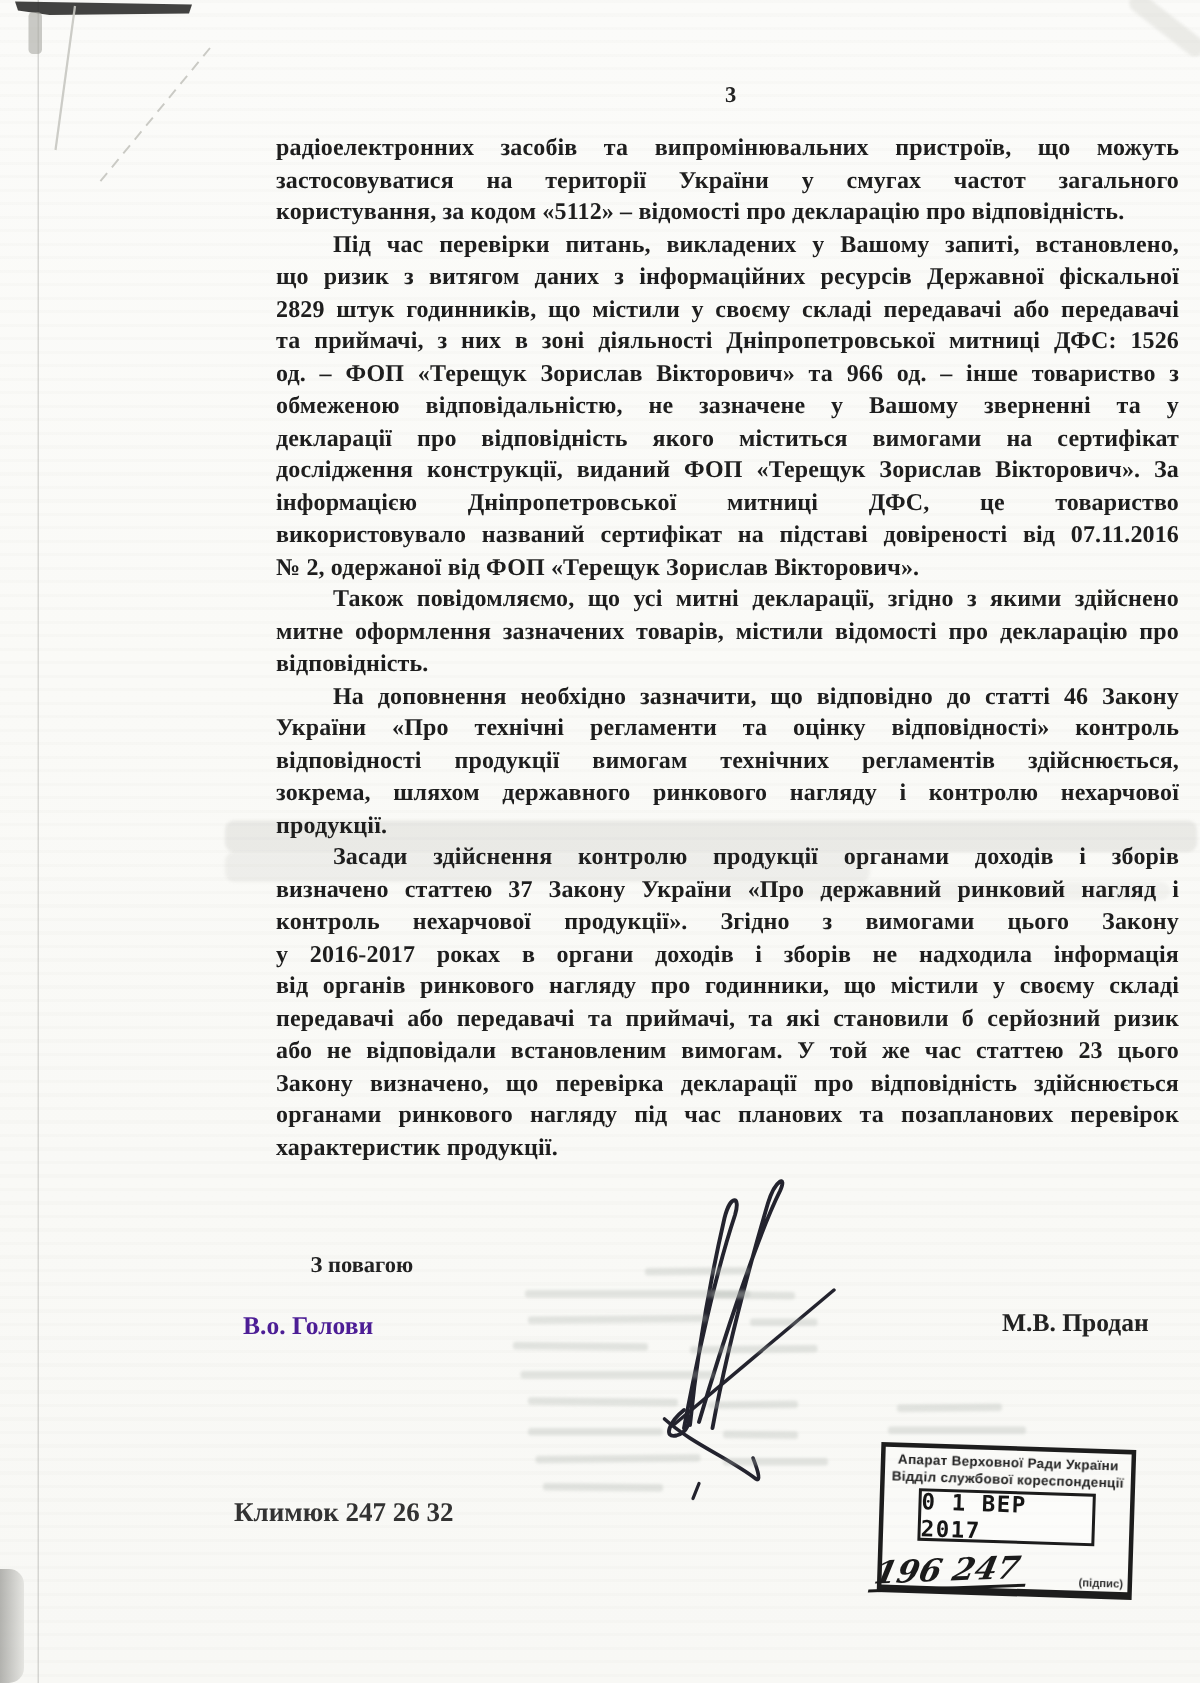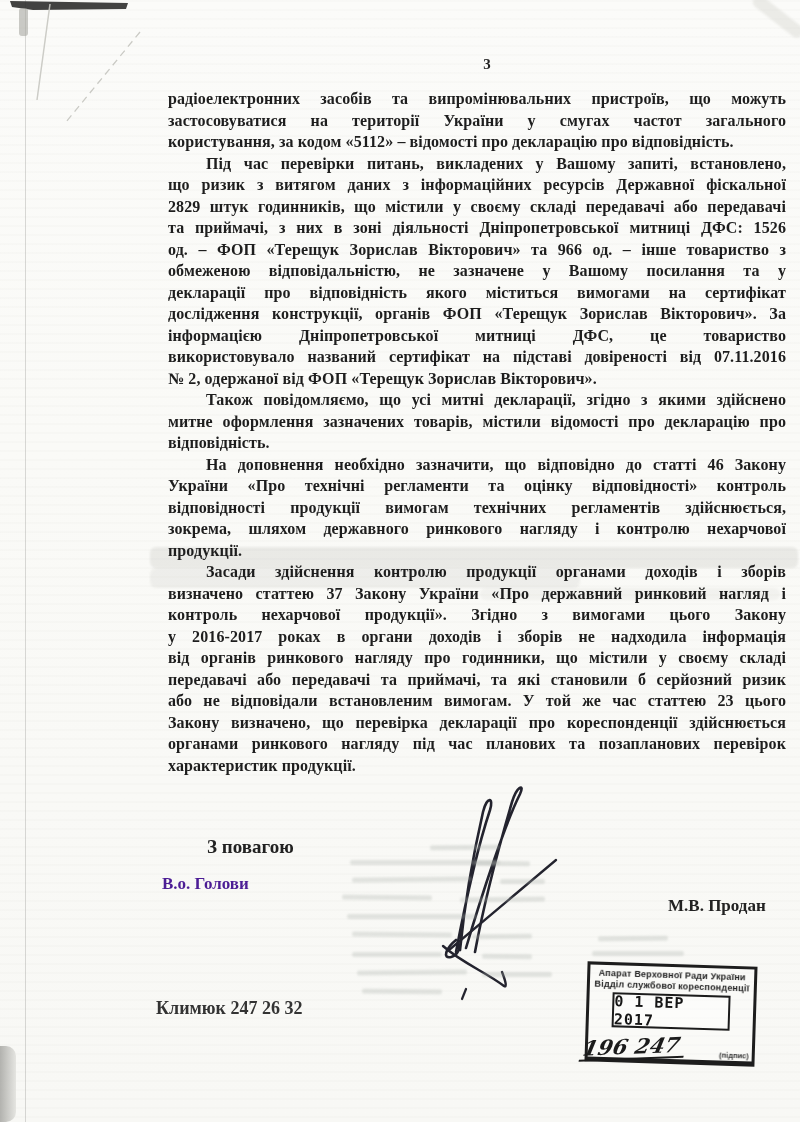--- a/index.html
+++ b/index.html
@@ -34,28 +34,28 @@
   .page-number{
     position:absolute;left:0;top:56px;width:974px;
     text-align:center;font-size:15px;font-weight:700;color:#222;
   }
   .body-text{
     position:absolute;left:168px;top:88px;width:618px;
     font-size:16px;font-weight:700;color:#1e1e1e;line-height:21.5px;
     letter-spacing:.1px;
   }
   .tline{
-    text-align:justify;text-align-last:justify;height:21.5px;overflow:hidden;white-space:nowrap;
+    text-align:justify;text-align-last:justify;height:21.5px;overflow:hidden;white-space:nowrap;margin-left:16px;
   }
   .tline.last{text-align-last:left;}
   .tline.ind{text-indent:38px;}
 
-  .salutation{position:absolute;left:207px;top:836px;font-size:19px;font-weight:700;color:#222;}
+  .salutation{position:absolute;left:207px;top:836px;font-size:15px;font-weight:700;color:#222;}
   .position-title{position:absolute;left:162px;top:874px;font-size:17px;font-weight:700;color:#4c1d95;}
-  .signer-name{position:absolute;left:668px;top:896px;font-size:17px;font-weight:700;color:#222;text-align:center;}
+  .signer-name{position:absolute;left:668px;top:872px;font-size:17px;font-weight:700;color:#222;text-align:center;}
   .footer-contact{position:absolute;left:156px;top:998px;font-size:18px;font-weight:700;color:#333;}
 
   .sig-svg{position:absolute;left:420px;top:782px;width:150px;height:222px;}
 
   .ghost{position:absolute;height:5px;background:#aab0aa;opacity:.30;filter:blur(1.2px);border-radius:2px;}
 
   .stamp{
     position:absolute;left:586px;top:964px;width:170px;height:100px;
     border:3px solid #1d1d1d;border-bottom-width:5px;
     transform:rotate(1.8deg);box-sizing:border-box;
@@ -105,42 +105,42 @@
 
 <div class="body-text">
     <div class="tline">радіоелектронних засобів та випромінювальних пристроїв, що можуть</div>
     <div class="tline">застосовуватися на території України у смугах частот загального</div>
     <div class="tline last">користування, за кодом «5112» – відомості про декларацію про відповідність.</div>
     <div class="tline ind">Під час перевірки питань, викладених у Вашому запиті, встановлено,</div>
     <div class="tline">що ризик з витягом даних з інформаційних ресурсів Державної фіскальної</div>
     <div class="tline">2829 штук годинників, що містили у своєму складі передавачі або передавачі</div>
     <div class="tline">та приймачі, з них в зоні діяльності Дніпропетровської митниці ДФС: 1526</div>
     <div class="tline">од. – ФОП «Терещук Зорислав Вікторович» та 966 од. – інше товариство з</div>
-    <div class="tline">обмеженою відповідальністю, не зазначене у Вашому посилання та у</div>
+    <div class="tline">обмеженою відповідальністю, не зазначене у Вашому зверненні та у</div>
     <div class="tline">декларації про відповідність якого міститься вимогами на сертифікат</div>
-    <div class="tline">дослідження конструкції, органів ФОП «Терещук Зорислав Вікторович». За</div>
+    <div class="tline">дослідження конструкції, виданий ФОП «Терещук Зорислав Вікторович». За</div>
     <div class="tline">інформацією Дніпропетровської митниці ДФС, це товариство</div>
     <div class="tline">використовувало названий сертифікат на підставі довіреності від 07.11.2016</div>
     <div class="tline last">№ 2, одержаної від ФОП «Терещук Зорислав Вікторович».</div>
     <div class="tline ind">Також повідомляємо, що усі митні декларації, згідно з якими здійснено</div>
     <div class="tline">митне оформлення зазначених товарів, містили відомості про декларацію про</div>
     <div class="tline last">відповідність.</div>
     <div class="tline ind">На доповнення необхідно зазначити, що відповідно до статті 46 Закону</div>
     <div class="tline">України «Про технічні регламенти та оцінку відповідності» контроль</div>
     <div class="tline">відповідності продукції вимогам технічних регламентів здійснюється,</div>
     <div class="tline">зокрема, шляхом державного ринкового нагляду і контролю нехарчової</div>
     <div class="tline last">продукції.</div>
     <div class="tline ind">Засади здійснення контролю продукції органами доходів і зборів</div>
     <div class="tline">визначено статтею 37 Закону України «Про державний ринковий нагляд і</div>
     <div class="tline">контроль нехарчової продукції». Згідно з вимогами цього Закону</div>
     <div class="tline">у 2016-2017 роках в органи доходів і зборів не надходила інформація</div>
     <div class="tline">від органів ринкового нагляду про годинники, що містили у своєму складі</div>
     <div class="tline">передавачі або передавачі та приймачі, та які становили б серйозний ризик</div>
     <div class="tline">або не відповідали встановленим вимогам. У той же час статтею 23 цього</div>
-    <div class="tline">Закону визначено, що перевірка декларації про кореспонденції здійснюється</div>
+    <div class="tline">Закону визначено, що перевірка декларації про відповідність здійснюється</div>
     <div class="tline">органами ринкового нагляду під час планових та позапланових перевірок</div>
     <div class="tline last">характеристик продукції.</div>
   </div>
 
 <div class="salutation">З повагою</div>
 <div class="position-title">В.о. Голови</div>
 <div class="signer-name">М.В. Продан</div>
 
 <svg class="sig-svg" viewBox="0 0 150 222">
   <g fill="none" stroke="#23232e" stroke-linecap="round">

